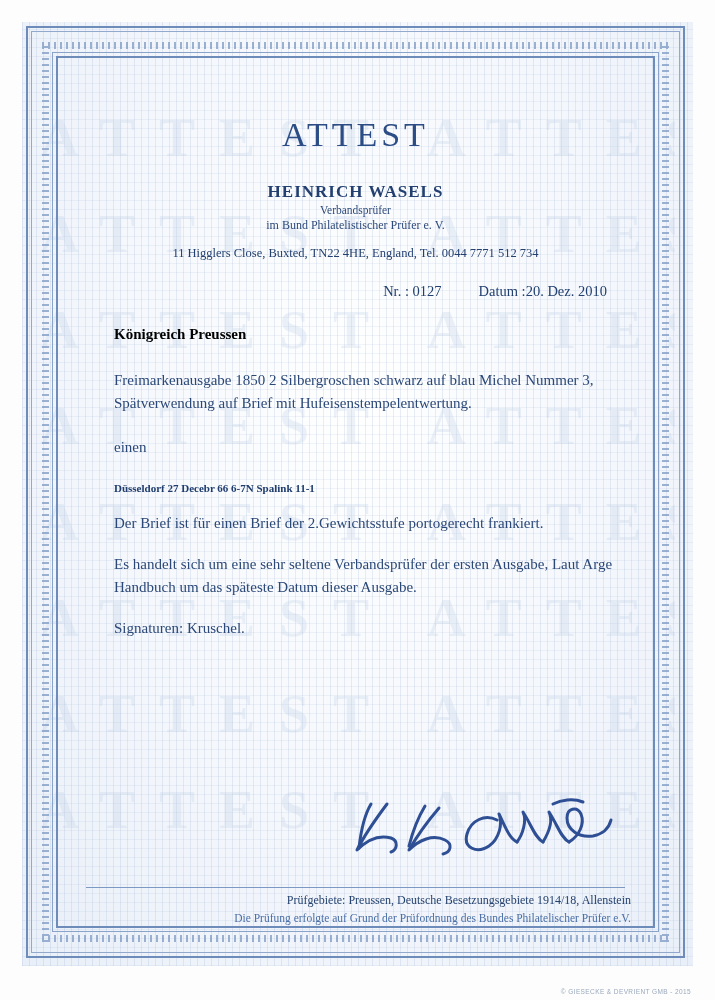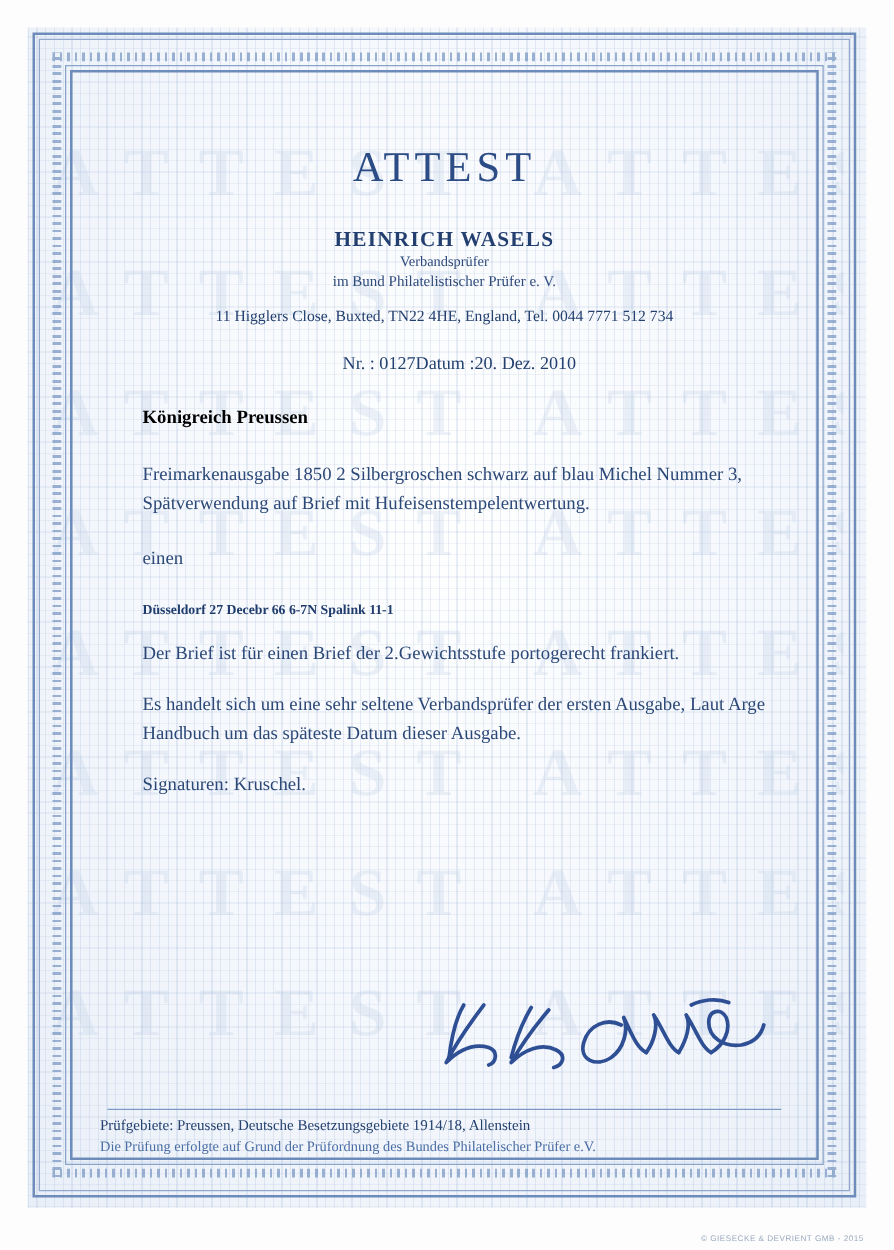--- a/index.html
+++ b/index.html
@@ -154,25 +154,26 @@
   }
   .expert-address {
     text-align: center;
     font-size: 12.5px;
     margin-top: 13px;
     color: #23406f;
   }
 
   .meta-row {
     display: flex;
-    justify-content: center;
+    justify-content: flex-end;
     margin-top: 22px;
     padding: 0 34px 0 58px;
     font-size: 14.5px;
     color: #22406f;
+    gap: 37px;
   }
   .meta-item { white-space: nowrap; }
 
   .body-block {
     margin-top: 26px;
     padding-left: 44px;
     padding-right: 20px;
   }
   .country {
     font-weight: bold;
@@ -206,21 +207,21 @@
     width: 270px;
     height: 78px;
   }
   .signature svg { display: block; }
 
   .footer {
     position: absolute;
     left: 10px;
     right: 10px;
     bottom: 6px;
-    text-align: left;
+    text-align: right;
   }
   .footer-rule {
     height: 1px;
     background: #7c99c4;
     margin: 0 6px 5px 6px;
   }
   .footer-line1 {
     font-size: 12px;
     color: #25426f;
   }

